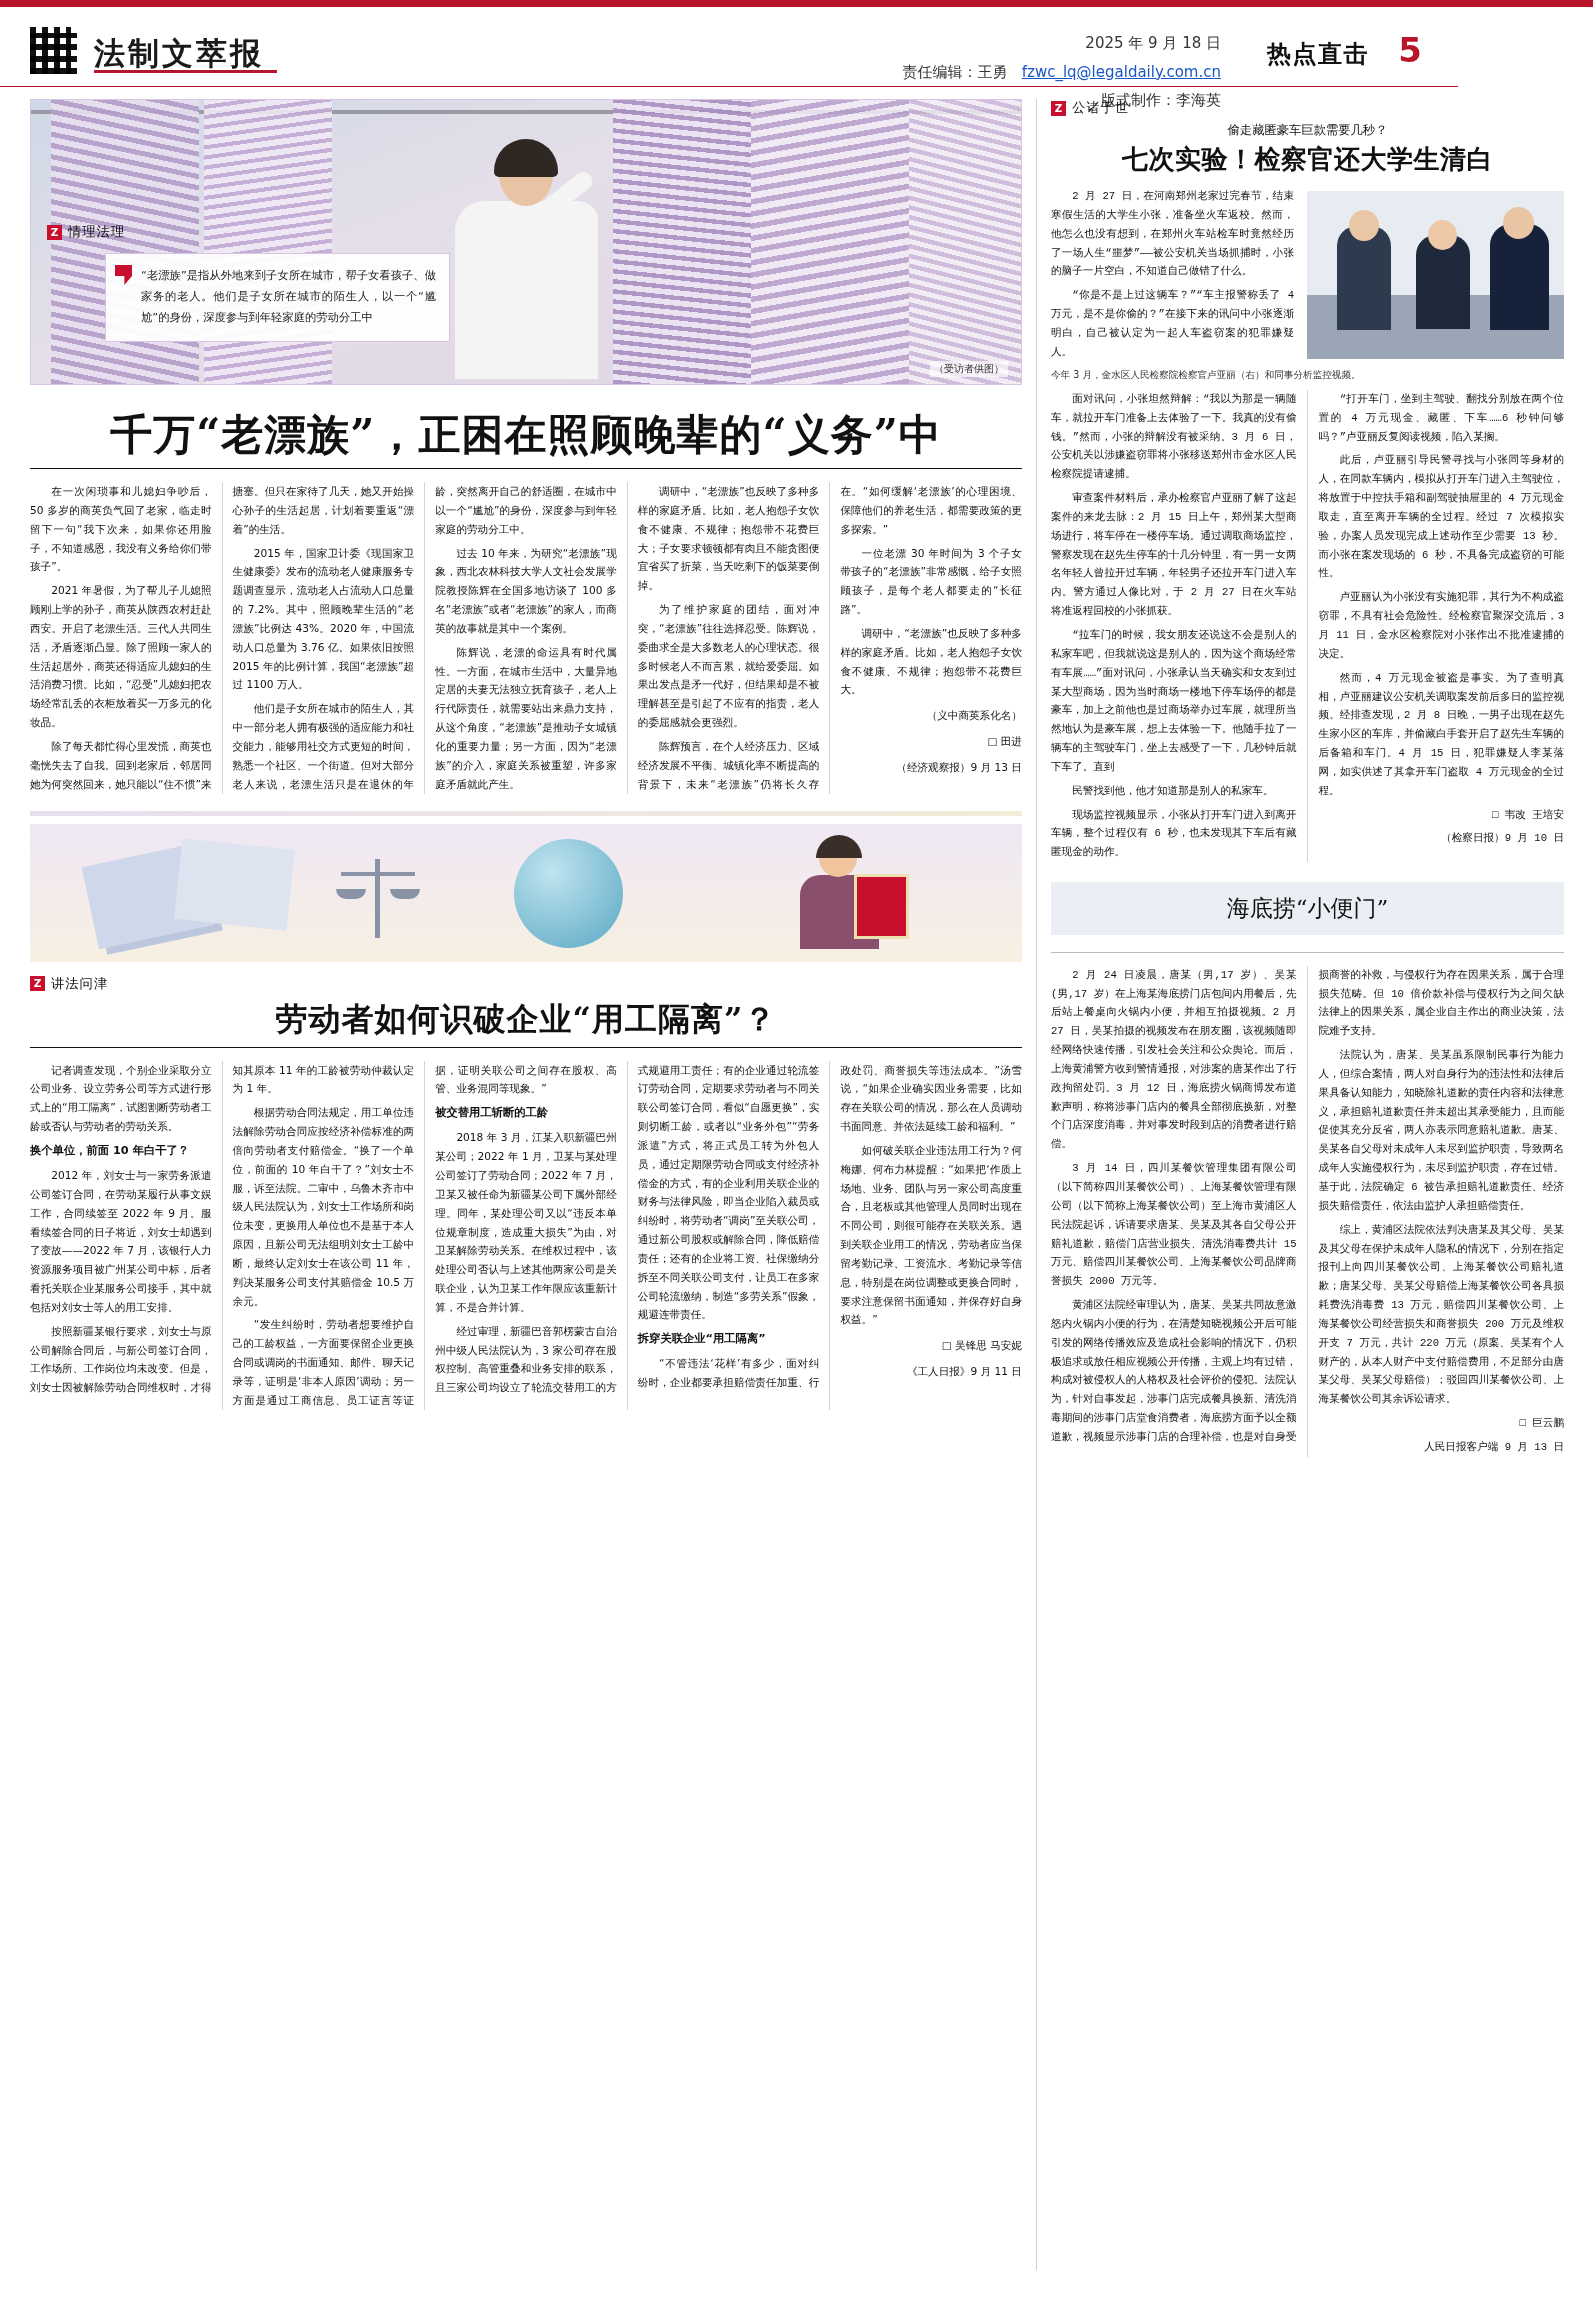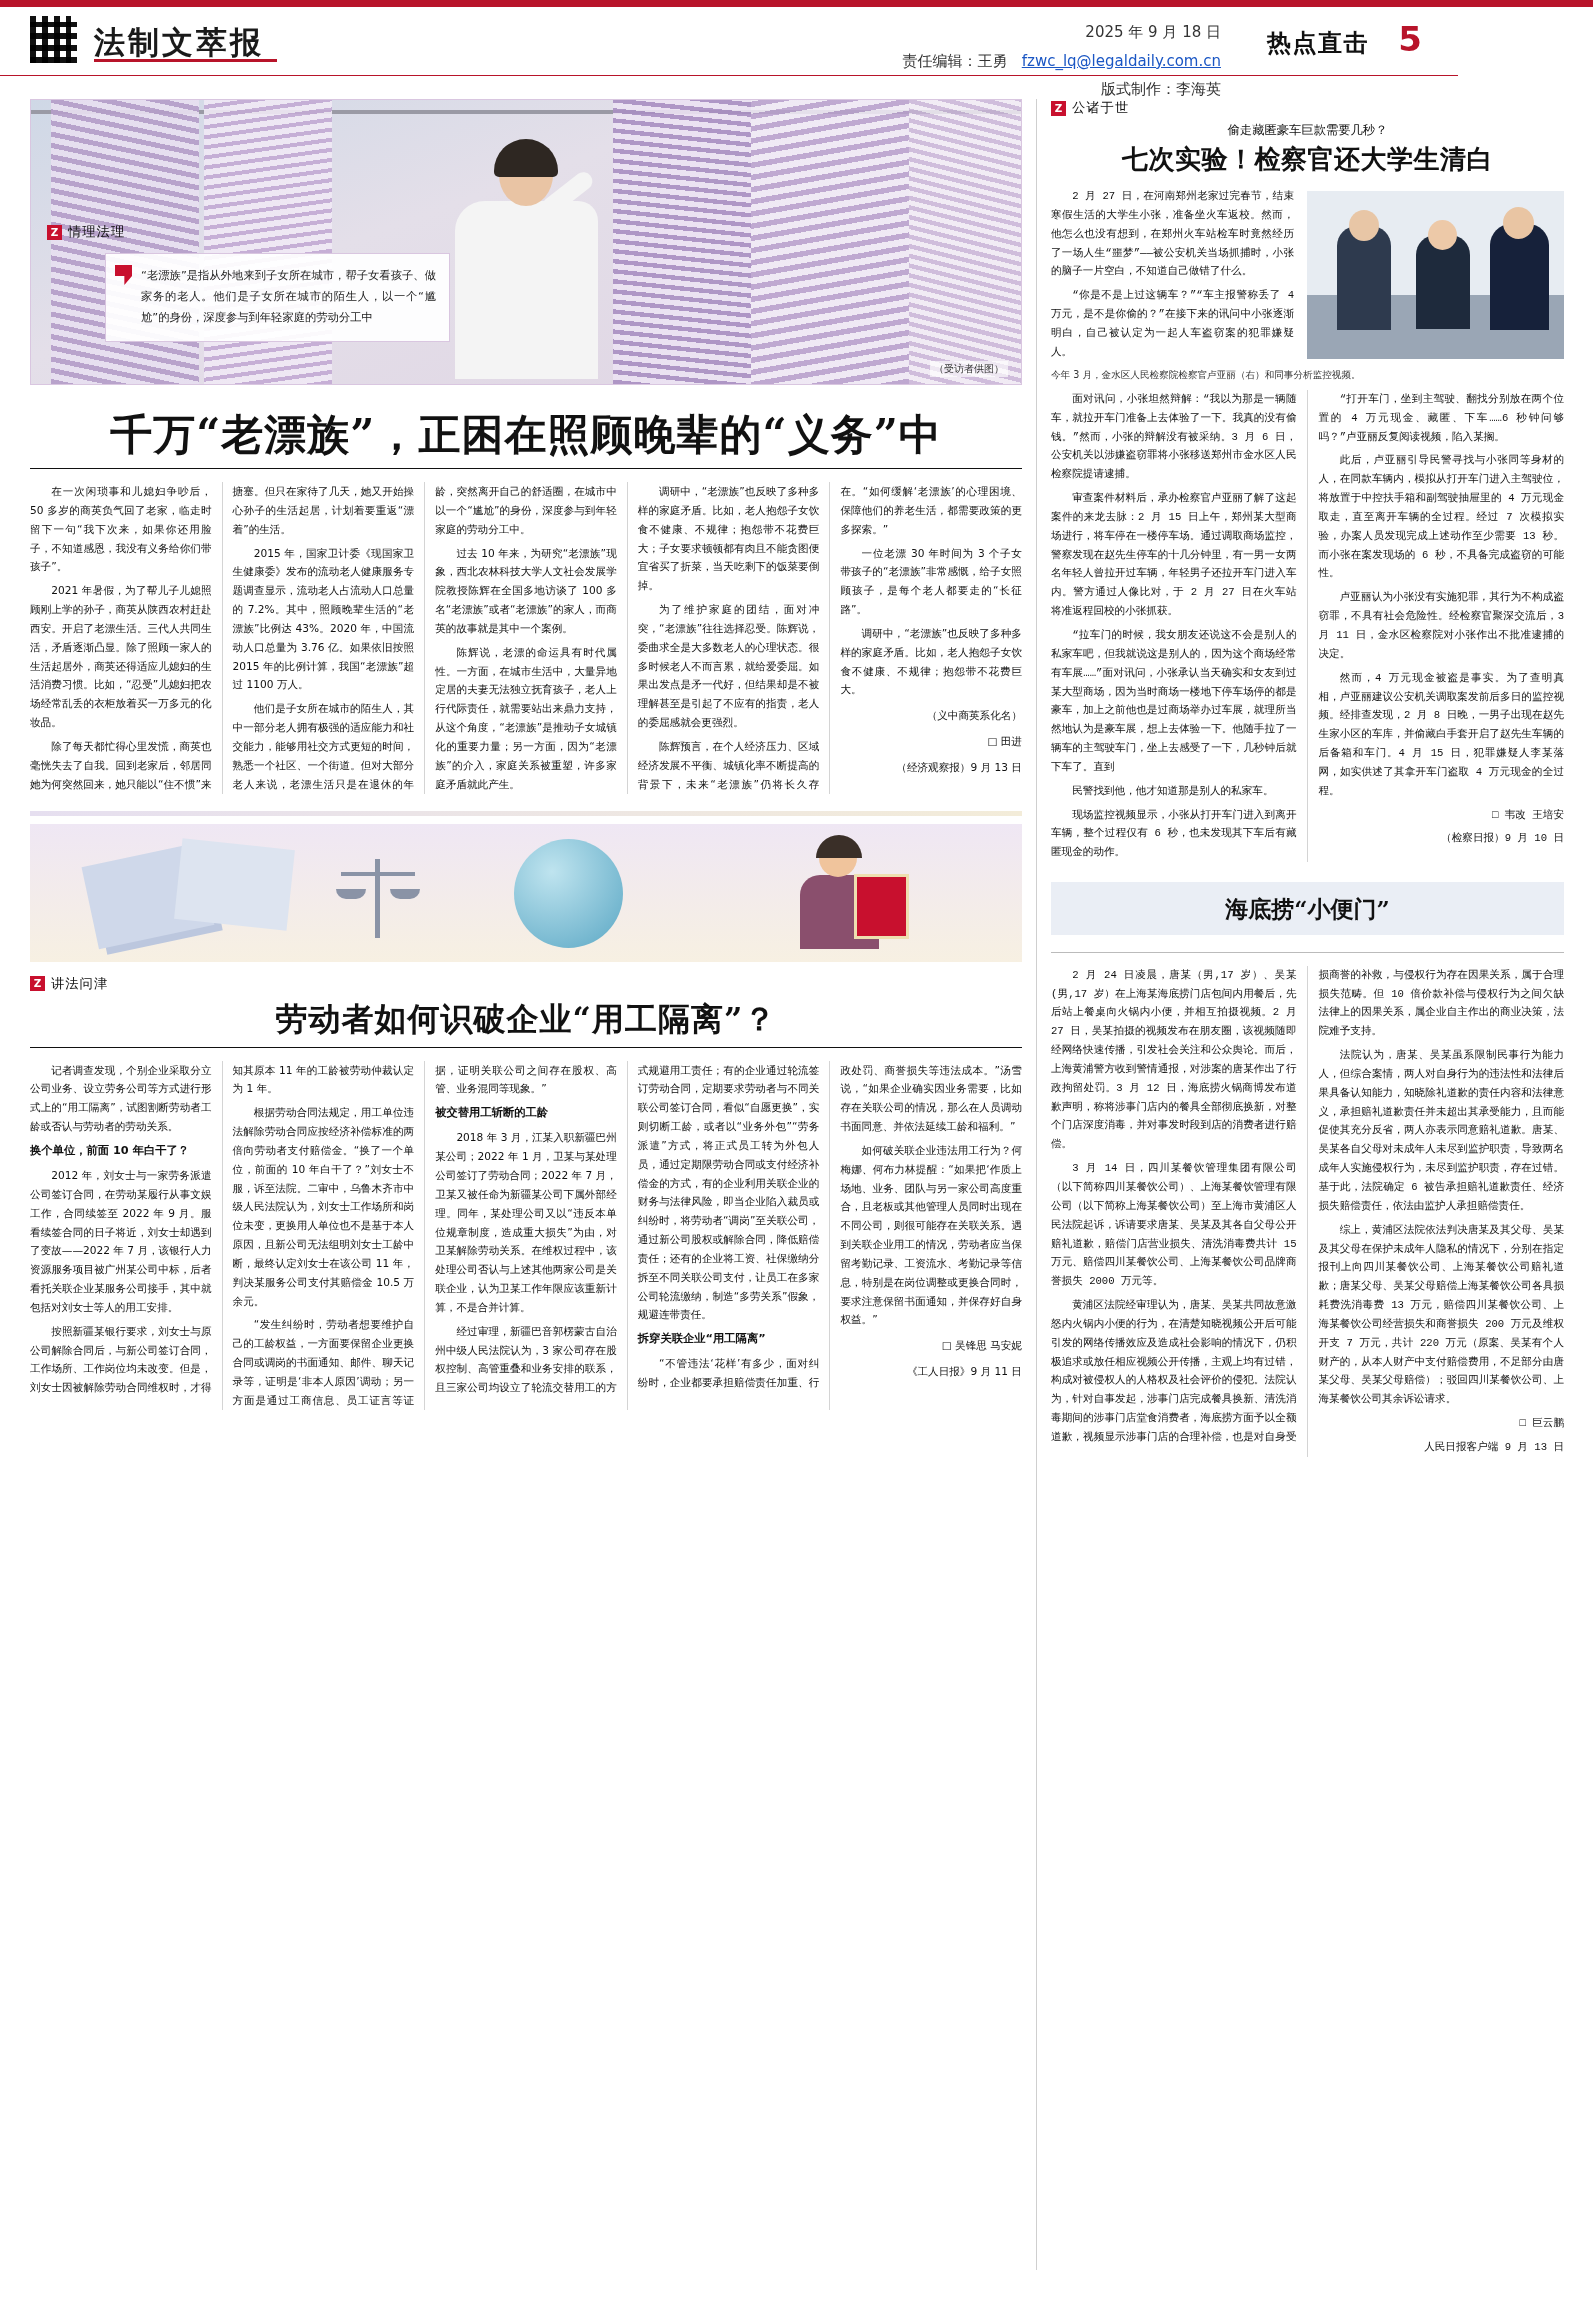--- a/index.html
+++ b/index.html
@@ -1,20 +1,20 @@
 <!DOCTYPE html>
 <html style="font-size:8px"><head>
 <meta charset="utf-8">
 <style>
   html,body{margin:0;padding:0;background:#fff;}
   body{font-family:"DejaVu Sans","Liberation Sans",sans-serif;}
   .page{width:1593px;height:2307px;position:relative;background:#fff;box-sizing:border-box;padding:0;}
   
   .topbar{position:absolute;left:0;top:0;width:1593px;height:7px;background:#b8142a;}
-  .masthead{position:absolute;left:0;top:1px;width:1458px;height:74px;border-bottom:1.5px solid #b8142a;}
+  .masthead{position:absolute;left:0;top:12px;width:1458px;height:74px;border-bottom:1.5px solid #b8142a;}
   .qr{position:absolute;left:30px;top:15px;width:47px;height:47px;
       background:
         linear-gradient(90deg,#111 0 6px,transparent 6px 12px,#111 12px 18px,transparent 18px 24px,#111 24px 30px,transparent 30px 36px,#111 36px 41px,transparent 41px 47px),
         linear-gradient(0deg,#111 0 6px,transparent 6px 12px,#111 12px 18px,transparent 18px 24px,#111 24px 30px,transparent 30px 36px,#111 36px 41px,transparent 41px 47px);
       background-blend-mode:multiply;background-color:#fff;}
   .logo{position:absolute;left:94px;top:21px;font-size:31px;font-weight:bold;letter-spacing:3px;color:#1a1a1a;font-family:"DejaVu Serif","Liberation Serif",serif;}
   .logo-underline{position:absolute;left:94px;top:58px;width:183px;height:2.5px;background:#b8142a;}
   .mast-meta{position:absolute;right:237px;top:17px;text-align:right;font-size:15px;color:#333;line-height:1.9;}
   .mast-meta .row{white-space:nowrap;}
   .mast-mail{color:#1a56c4;text-decoration:underline;}
@@ -85,21 +85,21 @@
   .r-photo .wall{position:absolute;left:0;top:0;width:100%;height:62%;background:#e7ecf2;}
   .r-photo .desk{position:absolute;left:0;bottom:0;width:100%;height:38%;background:#9aa6b5;}
   .r-photo .p1{position:absolute;left:30px;top:35px;width:54px;height:104px;background:#2e3a4e;border-radius:20px 20px 0 0;}
   .r-photo .p1h{position:absolute;left:42px;top:19px;width:30px;height:31px;border-radius:50%;background:#e8c6a6;}
   .r-photo .p2{position:absolute;left:109px;top:44px;width:54px;height:94px;background:#1e2a3c;border-radius:20px 20px 0 0;}
   .r-photo .p2h{position:absolute;left:121px;top:29px;width:29px;height:30px;border-radius:50%;background:#edc9a8;}
   .r-photo .p3{position:absolute;left:183px;top:33px;width:59px;height:106px;background:#16213a;border-radius:21px 21px 0 0;}
   .r-photo .p3h{position:absolute;left:196px;top:16px;width:31px;height:32px;border-radius:50%;background:#e9c5a3;}
   .r-cap{font-size:9.6px;line-height:1.7;color:#333;text-align:justify;margin:0 0 7px;}
   .box-head{background:#eaeef5;padding:11px 10px;margin:20px 0 0;}
-  .box-head .l1,.box-head .l2{font-size:23px;font-weight:bold;text-align:center;color:#111;line-height:1.35;font-family:"DejaVu Serif","Liberation Serif",serif;}
+  .box-head .l1,.box-head .l2{font-size:23px;font-weight:normal;text-align:center;color:#111;line-height:1.35;font-family:"DejaVu Serif","Liberation Serif",serif;}
   .hr-thin{width:100%;height:0.5px;background:#bbb;margin:17px 0 13px;}
   .clearfix::after{content:"";display:block;clear:both;}
 </style>
 </head>
 <body>
 
 <div class="page">
 
   <div class="topbar"></div>
 

